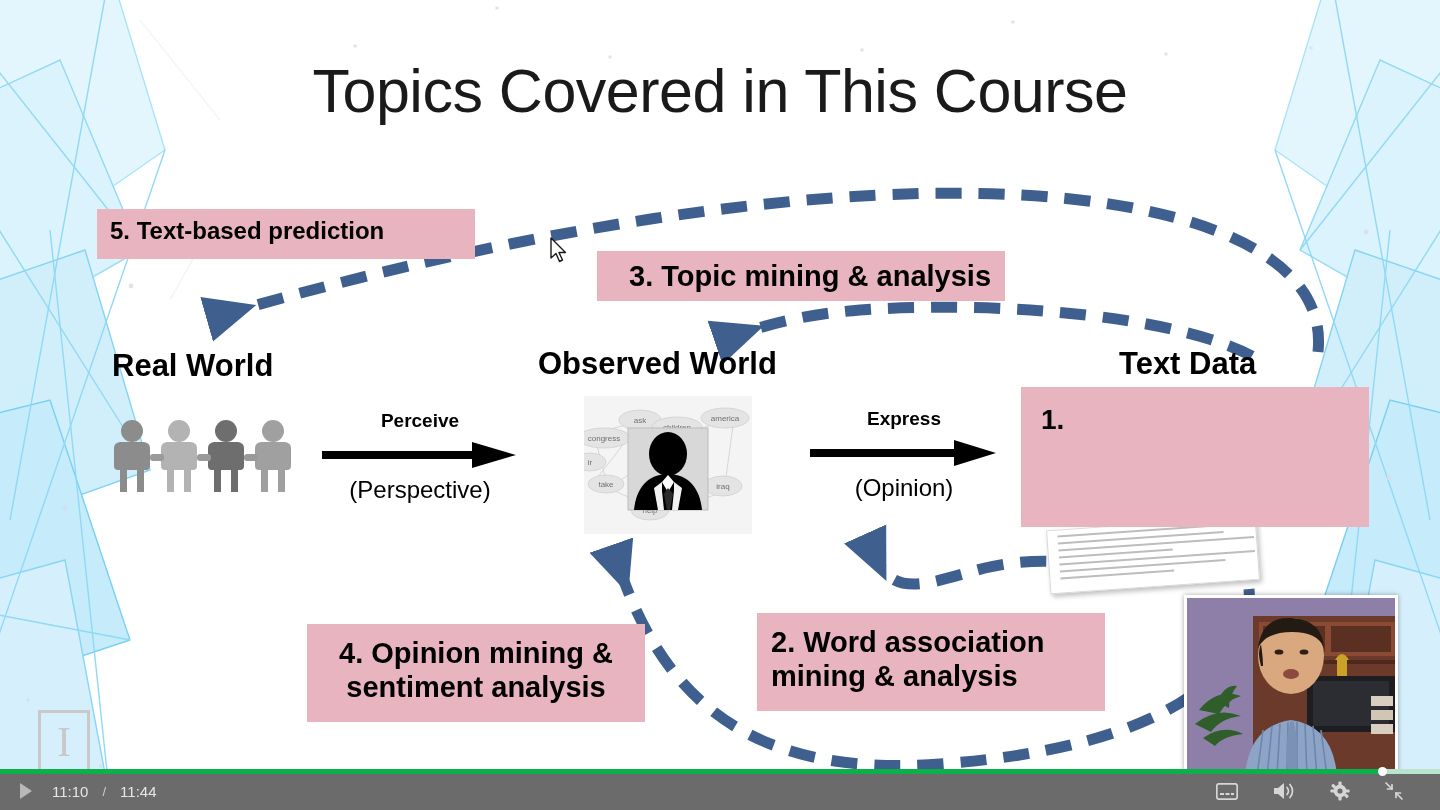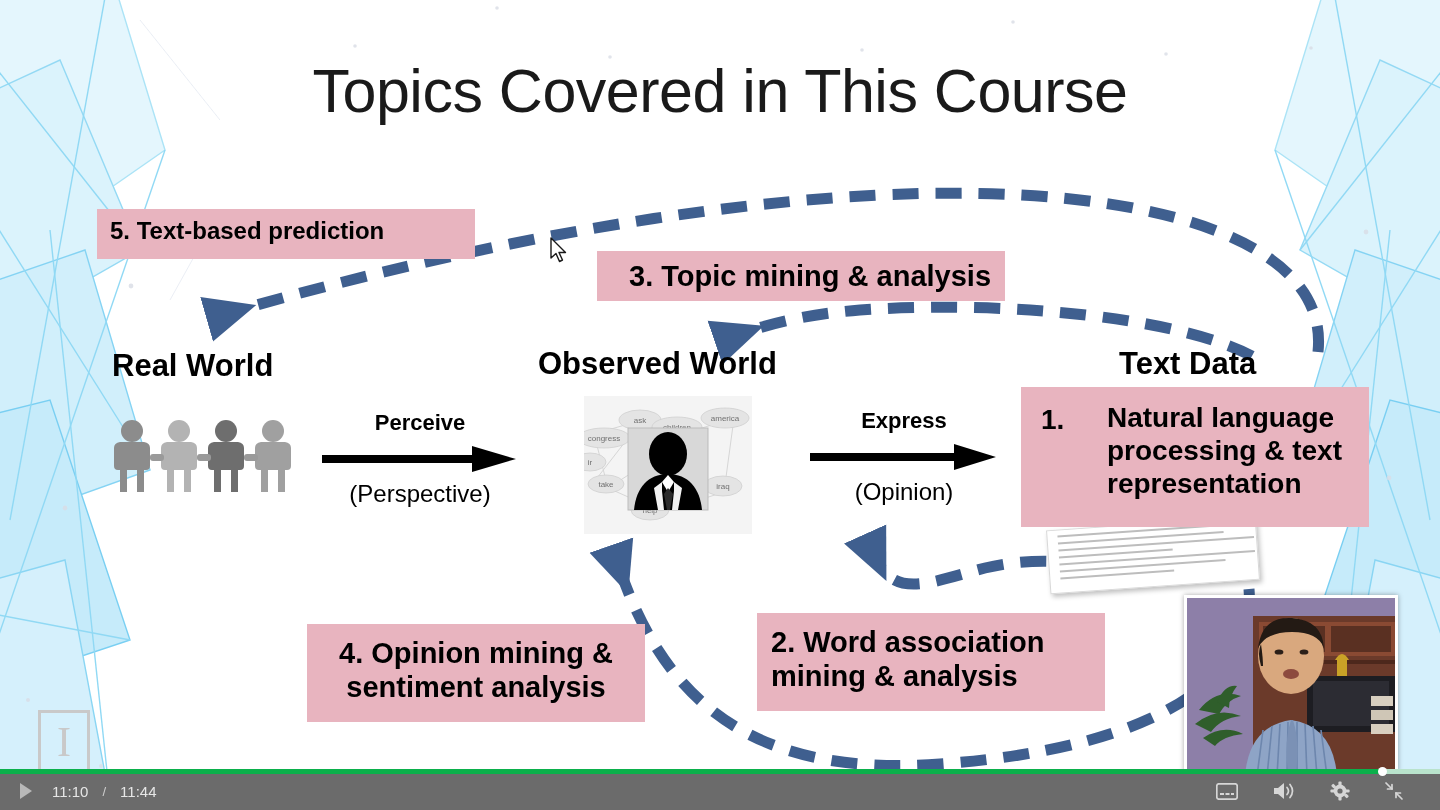--- a/index.html
+++ b/index.html
@@ -73,21 +73,21 @@
     font-family: "Liberation Sans", sans-serif;
     white-space: nowrap;
   }
   #head-real     { left: 112px; top: 348px; }
   #head-observed { left: 538px; top: 346px; }
   #head-text     { left: 1119px; top: 346px; }
 
   
   .trans { position: absolute; text-align: center; }
   .trans .verb {
-    font-size: 22px; font-weight: bold; color: #000;
+    font-size: 19px; font-weight: bold; color: #000;
     font-family: "Liberation Sans", sans-serif;
   }
   .trans .paren {
     font-size: 24px; font-weight: 400; color: #000;
     font-family: "Liberation Sans", sans-serif;
   }
   #trans-perceive { left: 316px; top: 410px; width: 208px; }
   #trans-express  { left: 805px; top: 408px; width: 198px; }
   .solid-arrow { display: block; margin: 6px auto 4px; }
 
@@ -374,21 +374,20 @@
         <div class="line m"></div>
       <div class="line s"></div>
     </div>
 
     <div class="pink-box" id="label-5">5. Text-based prediction</div>
 
     <div class="pink-box" id="label-3">3. Topic mining &amp; analysis</div>
 
     <div class="pink-box" id="label-1">
       <span class="num">1.</span>
-      <span class="body">Natural language processing  &amp; text representation</span>
     </div>
 
     <div class="pink-box" id="label-4">4. Opinion mining &amp; sentiment analysis</div>
 
     <div class="pink-box" id="label-2">2. Word association mining  &amp; analysis</div>
 
     <div id="webcam">
       <svg viewBox="0 0 214 178" width="214" height="178">
         <rect width="214" height="178" fill="#8d7fa8"></rect>
         <rect x="66" y="18" width="148" height="158" fill="#6b3a2a"></rect>

